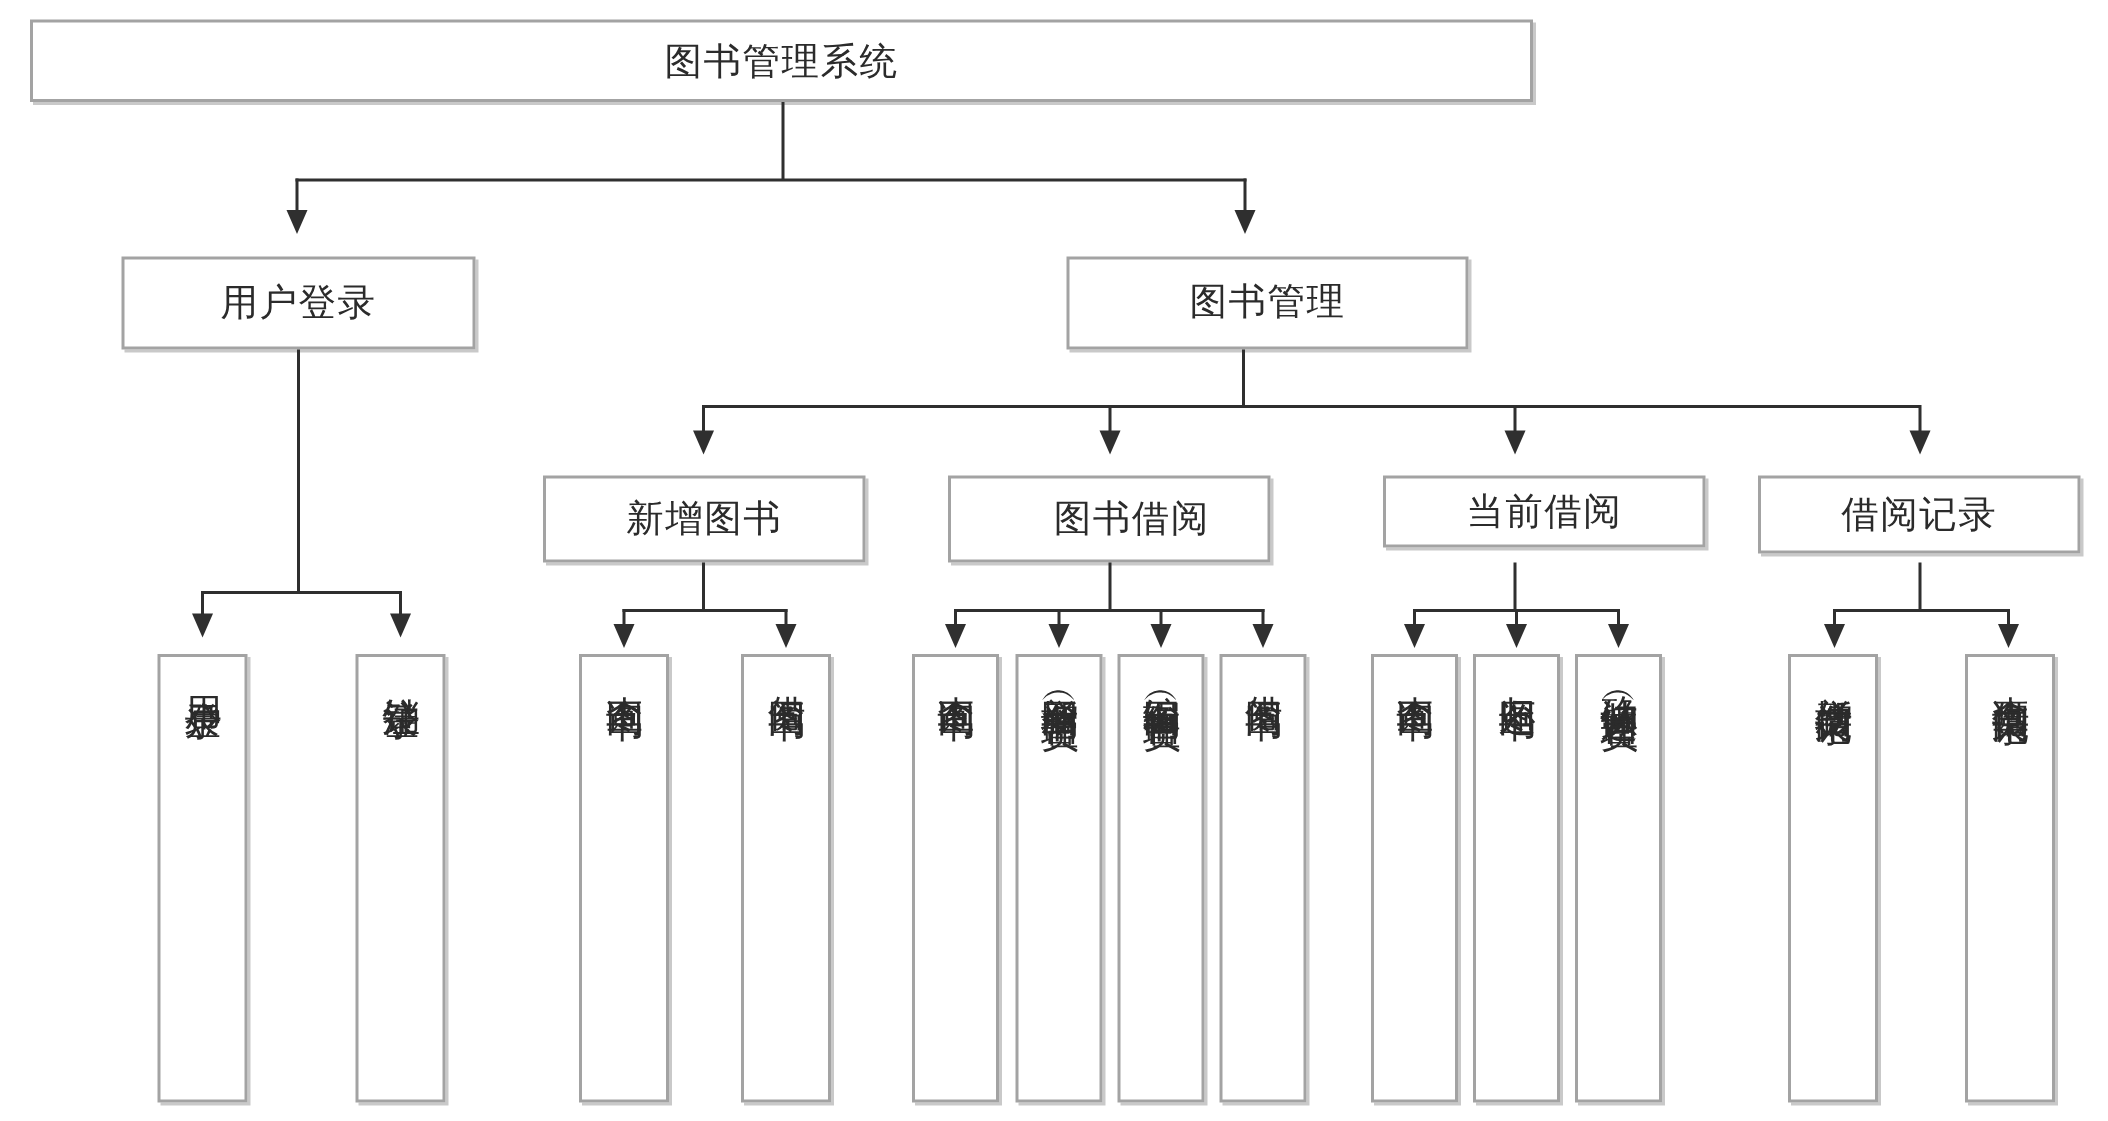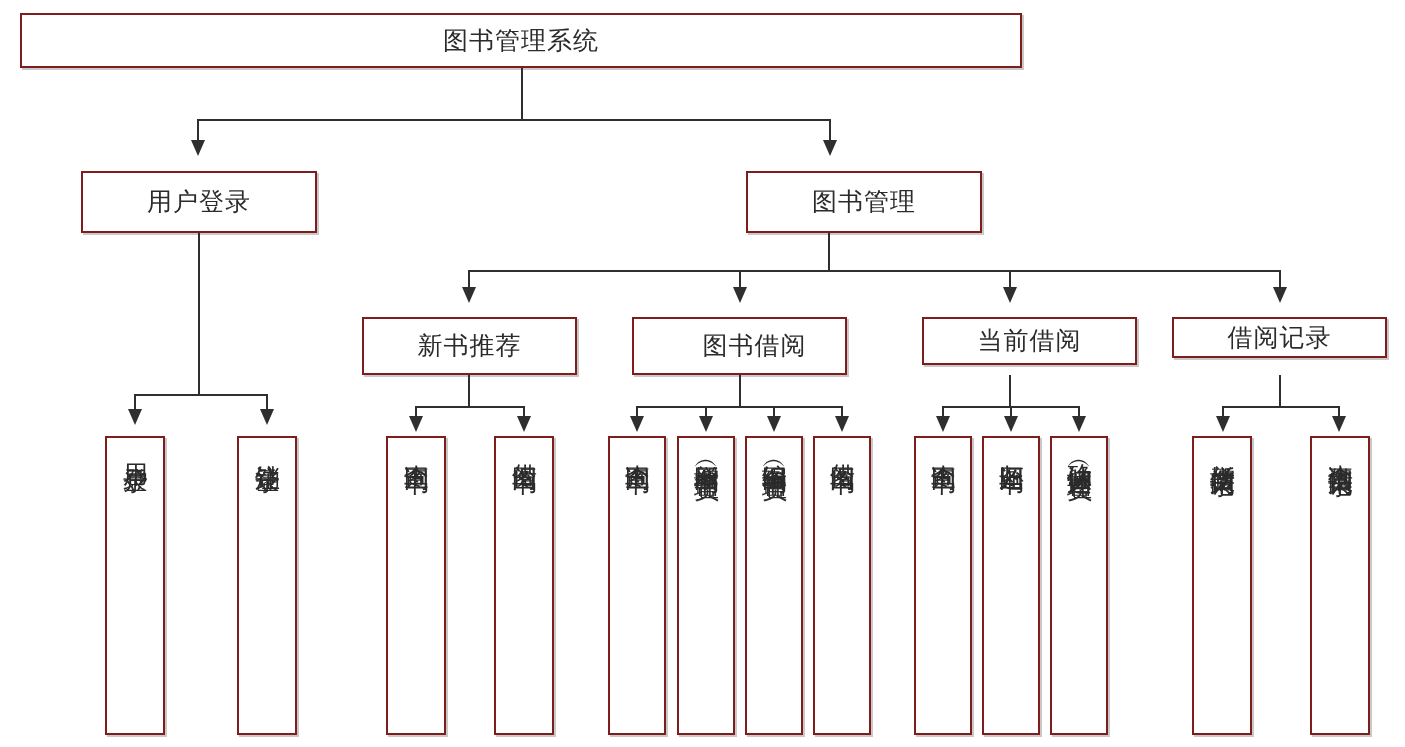--- a/index.html
+++ b/index.html
@@ -13,21 +13,21 @@
     width:1405px;
     height:747px;
     background:#ffffff;
     overflow:hidden;
   }
   
   .node{
     position:absolute;
     box-sizing:border-box;
     background:#ffffff;
-    border:2px solid #7f1d1d;
+    border:2px solid #a3a3a3;
     display:flex;
     align-items:center;
     justify-content:center;
     color:#262626;
   }
   .node.shadowed{
     box-shadow:2px 2px 0 0 #c9c9c9;
   }
   .node .label{
     display:block;
@@ -98,21 +98,21 @@
   <div class="conn vline" style="left:197px;top:119px;width:2px;height:25px;"></div>
   <div class="arrow" style="left:191px;top:140px;"></div>
 
   <div class="conn vline" style="left:829px;top:119px;width:2px;height:25px;"></div>
   <div class="arrow" style="left:823px;top:140px;"></div>
 
   <div class="node h shadowed" style="left:81px;top:171px;width:236px;height:62px;">
     <span class="label">用户登录</span>
   </div>
 
-  <div class="node h shadowed" style="left:746px;top:171px;width:236px;height:62px;font-family:Liberation Serif, serif;">
+  <div class="node h shadowed" style="left:711px;top:171px;width:268px;height:62px;font-family:Liberation Serif, serif;">
     <span class="label">图书管理</span>
   </div>
 
   <div class="conn vline" style="left:198px;top:233px;width:2px;height:162px;"></div>
   <div class="conn hline" style="left:134px;top:394px;width:134px;height:2px;"></div>
   <div class="conn vline" style="left:134px;top:394px;width:2px;height:18px;"></div>
   <div class="arrow" style="left:128px;top:409px;"></div>
   <div class="conn vline" style="left:266px;top:394px;width:2px;height:18px;"></div>
   <div class="arrow" style="left:260px;top:409px;"></div>
 
@@ -125,29 +125,29 @@
   <div class="conn vline" style="left:739px;top:270px;width:2px;height:20px;"></div>
   <div class="arrow" style="left:733px;top:287px;"></div>
 
   <div class="conn vline" style="left:1009px;top:270px;width:2px;height:20px;"></div>
   <div class="arrow" style="left:1003px;top:287px;"></div>
 
   <div class="conn vline" style="left:1279px;top:270px;width:2px;height:20px;"></div>
   <div class="arrow" style="left:1273px;top:287px;"></div>
 
   <div class="node h shadowed" style="left:362px;top:317px;width:215px;height:58px;">
-    <span class="label">新书推荐</span>
+    <span class="label">新增图书</span>
   </div>
   <div class="node h shadowed" style="left:632px;top:317px;width:215px;height:58px;padding-left:30px;">
     <span class="label">图书借阅</span>
   </div>
   <div class="node h shadowed" style="left:922px;top:317px;width:215px;height:48px;">
     <span class="label">当前借阅</span>
   </div>
-  <div class="node h shadowed" style="left:1172px;top:317px;width:215px;height:41px;">
+  <div class="node h shadowed" style="left:1172px;top:317px;width:215px;height:52px;">
     <span class="label">借阅记录</span>
   </div>
 
   <div class="conn vline" style="left:468px;top:375px;width:2px;height:32px;"></div>
   <div class="conn hline" style="left:415px;top:406px;width:110px;height:2px;"></div>
   <div class="conn vline" style="left:415px;top:406px;width:2px;height:13px;"></div>
   <div class="arrow" style="left:409px;top:416px;"></div>
   <div class="conn vline" style="left:523px;top:406px;width:2px;height:13px;"></div>
   <div class="arrow" style="left:517px;top:416px;"></div>
 

